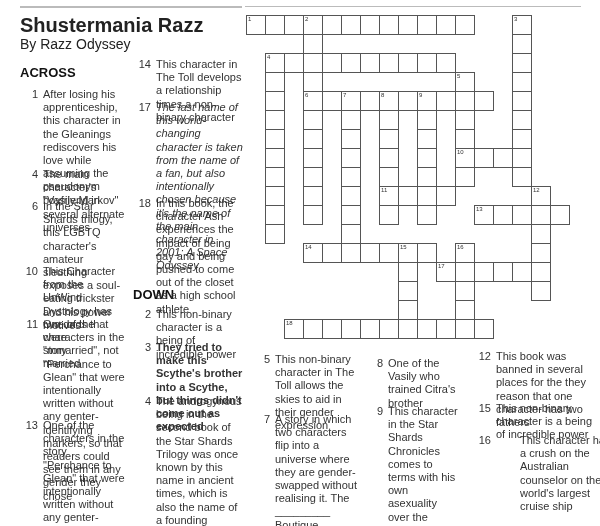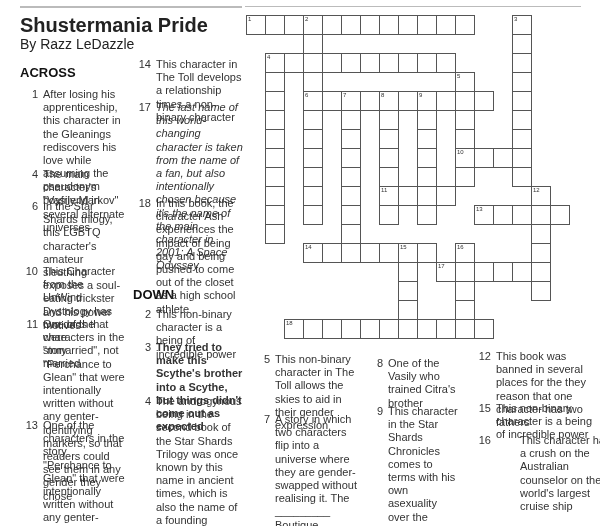--- a/index.html
+++ b/index.html
@@ -14,22 +14,22 @@
   .clue .txt { position:absolute; left:23px; }
   .grid { position:absolute; left:0; top:0; }
   .cell { position:absolute; width:18px; height:18px; border:1px solid #555; background:#fff; box-sizing:content-box; }
   .cell .n { position:absolute; left:1px; top:0px; font-size:6px; color:#333; line-height:7px; }
 </style>
 </head>
 <body>
 
 <div class="topline"></div>
 <div class="topline2"></div>
-<div class="title">Shustermania Pride</div>
-<div class="byline">By Razz LeDazzle</div>
+<div class="title">Shustermania Razz</div>
+<div class="byline">By Razz Odyssey</div>
 
 <div class="section-h" style="left:20px; top:65px;">ACROSS</div>
 <div class="section-h" style="left:133px; top:287px;">DOWN</div>
 
 <div id="clues">
     <div class="clue" style="left: 20px; top: 88px; width: 105px;">
       <span class="num">1</span>
       <span class="txt" style="width: 82px;">After losing his apprenticeship, this character in the Gleanings rediscovers his love while assuming the pseudonym "Vasily Markov"</span>
     </div>
     <div class="clue" style="left: 20px; top: 168px; width: 105px;">

